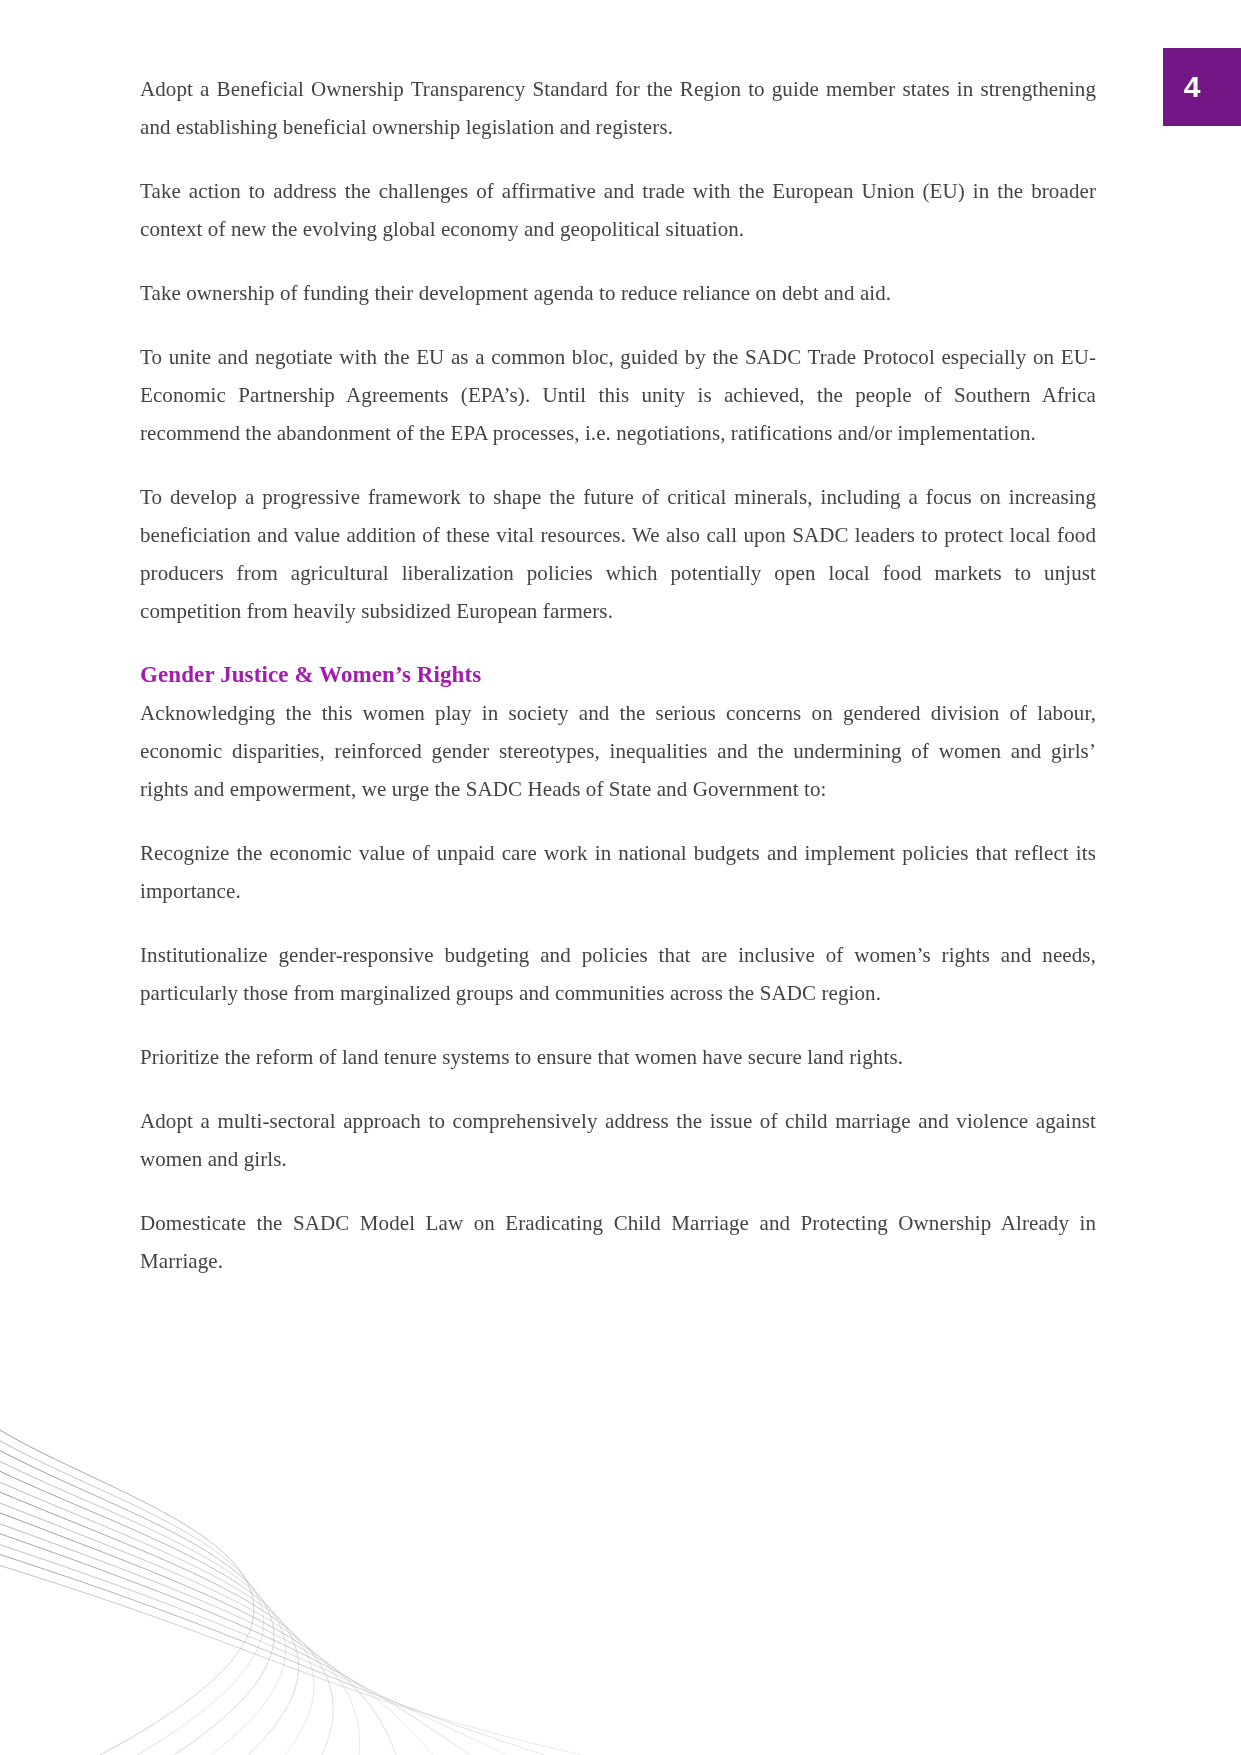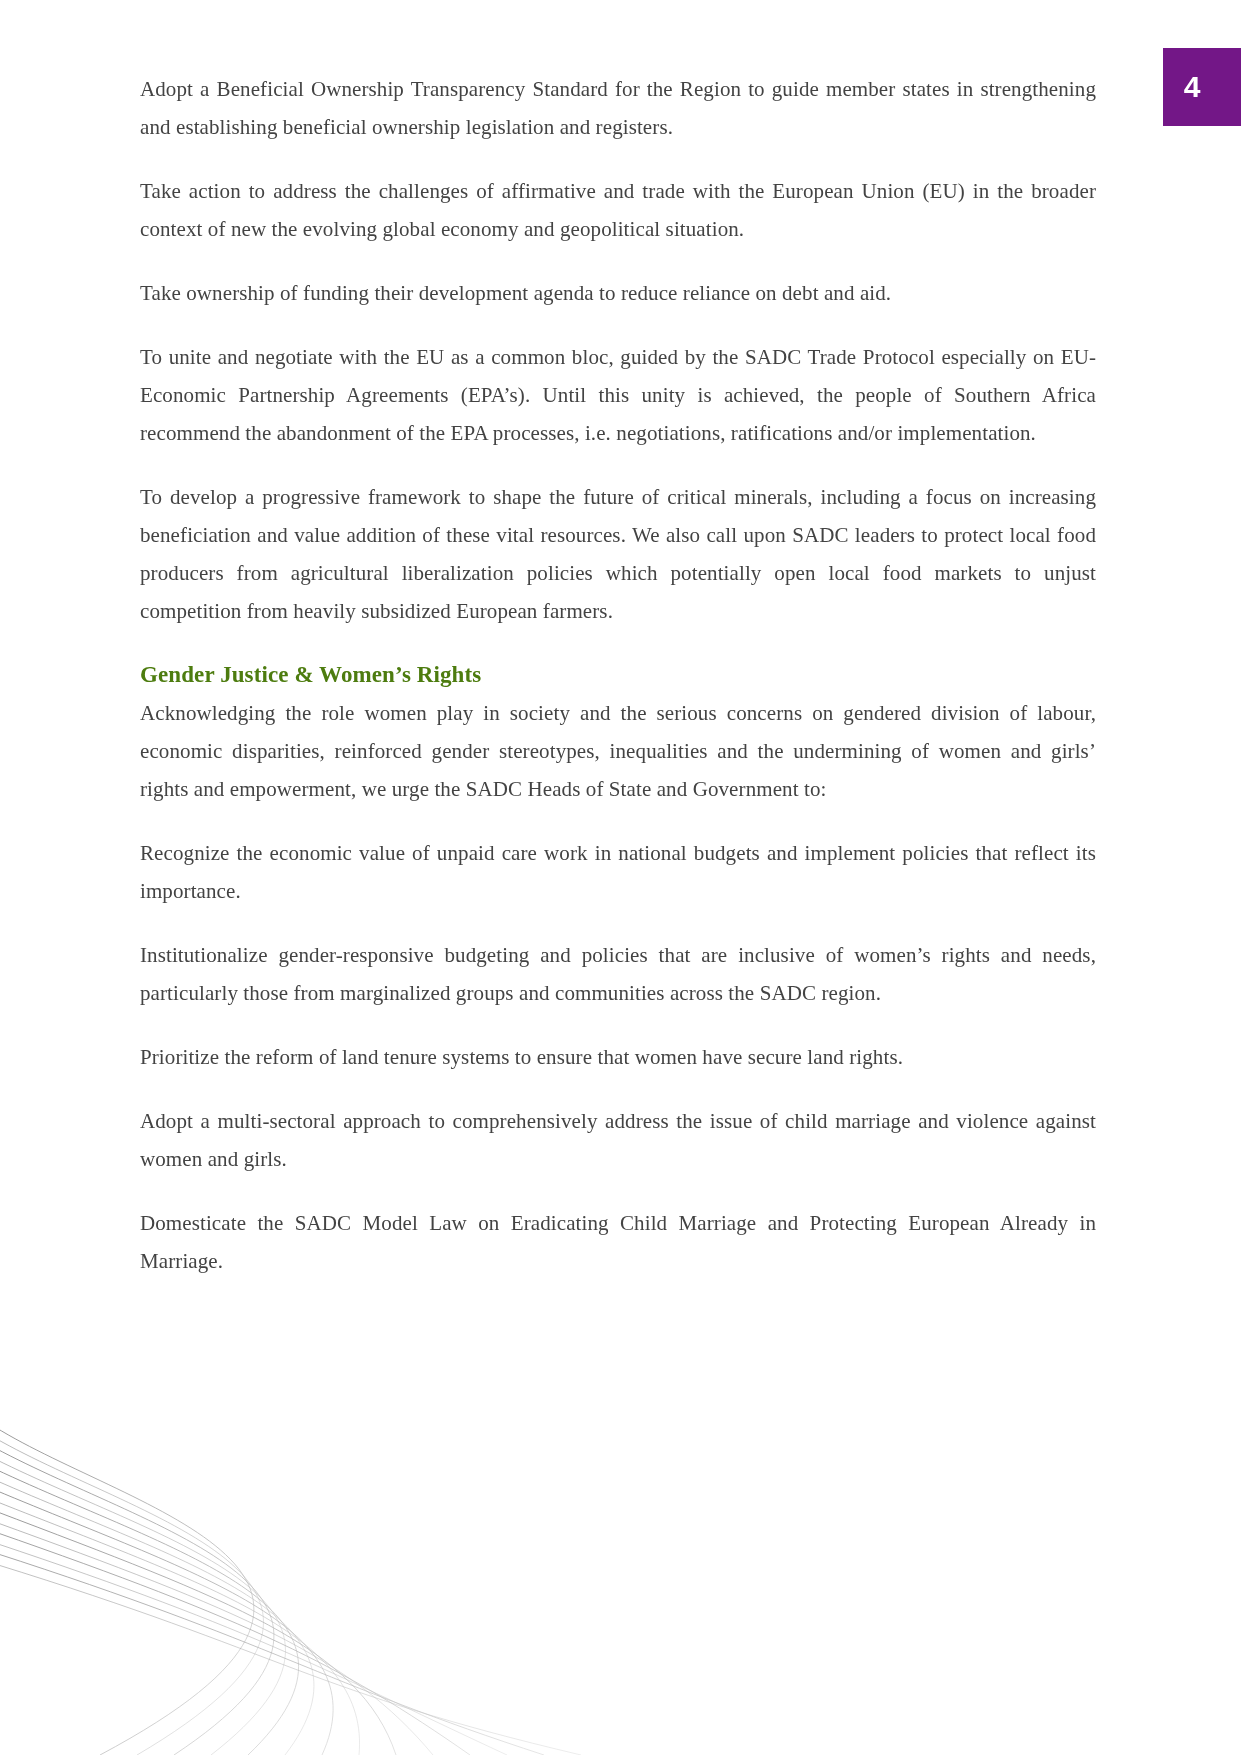--- a/index.html
+++ b/index.html
@@ -45,21 +45,21 @@
     font-family: Liberation Serif, serif;
   }
   .content p {
     margin: 0 0 26px 0;
   }
   .content h2 {
     margin: 0;
     font-size: 23px;
     line-height: 38px;
     font-weight: 700;
-    color: #4d7c0f;
+    color: #a21caf;
     text-align: left;
   }
   .swirl {
     position: absolute;
     left: 0;
     bottom: 0;
     width: 620px;
     height: 336px;
     pointer-events: none;
   }
@@ -73,26 +73,26 @@
     <span>4</span>
   </div>
 
   <div class="content">
     <p>Adopt a Beneficial Ownership Transparency Standard for the Region to guide member states in strengthening and establishing beneficial ownership legislation and registers.</p>
     <p>Take action to address the challenges of affirmative and trade with the European Union (EU) in the broader context of new the evolving global economy and geopolitical situation.</p>
     <p>Take ownership of funding their development agenda to reduce reliance on debt and aid.</p>
     <p>To unite and negotiate with the EU as a common bloc, guided by the SADC Trade Protocol especially on EU- Economic Partnership Agreements (EPA’s). Until this unity is achieved, the people of Southern Africa recommend the abandonment of the EPA processes, i.e. negotiations, ratifications and/or implementation.</p>
     <p>To develop a progressive framework to shape the future of critical minerals, including a focus on increasing beneficiation and value addition of these vital resources. We also call upon SADC leaders to protect local food producers from agricultural liberalization policies which potentially open local food markets to unjust competition from heavily subsidized European farmers.</p>
     <h2>Gender Justice &amp; Women’s Rights</h2>
-    <p>Acknowledging the role women play in society and the serious concerns on gendered division of labour, economic disparities, reinforced gender stereotypes, inequalities and the undermining of women and girls’ rights and empowerment, we urge the SADC Heads of State and Government to:</p>
+    <p>Acknowledging the this women play in society and the serious concerns on gendered division of labour, economic disparities, reinforced gender stereotypes, inequalities and the undermining of women and girls’ rights and empowerment, we urge the SADC Heads of State and Government to:</p>
     <p>Recognize the economic value of unpaid care work in national budgets and implement policies that reflect its importance.</p>
     <p>Institutionalize gender-responsive budgeting and policies that are inclusive of women’s rights and needs, particularly those from marginalized groups and communities across the SADC region.</p>
     <p>Prioritize the reform of land tenure systems to ensure that women have secure land rights.</p>
     <p>Adopt a multi-sectoral approach to comprehensively address the issue of child marriage and violence against women and girls.</p>
-    <p>Domesticate the SADC Model Law on Eradicating Child Marriage and Protecting European Already in Marriage.</p>
+    <p>Domesticate the SADC Model Law on Eradicating Child Marriage and Protecting Ownership Already in Marriage.</p>
   </div>
 
   <svg class="swirl" viewBox="0 0 620 336" fill="none" xmlns="http://www.w3.org/2000/svg">
     <defs>
       <linearGradient id="fade" x1="0" y1="0" x2="1" y2="1">
         <stop offset="0" stop-color="#7f7f7f"></stop>
         <stop offset="1" stop-color="#dcdcdc"></stop>
       </linearGradient>
     </defs>
     <g stroke="url(#fade)" stroke-width="1">

